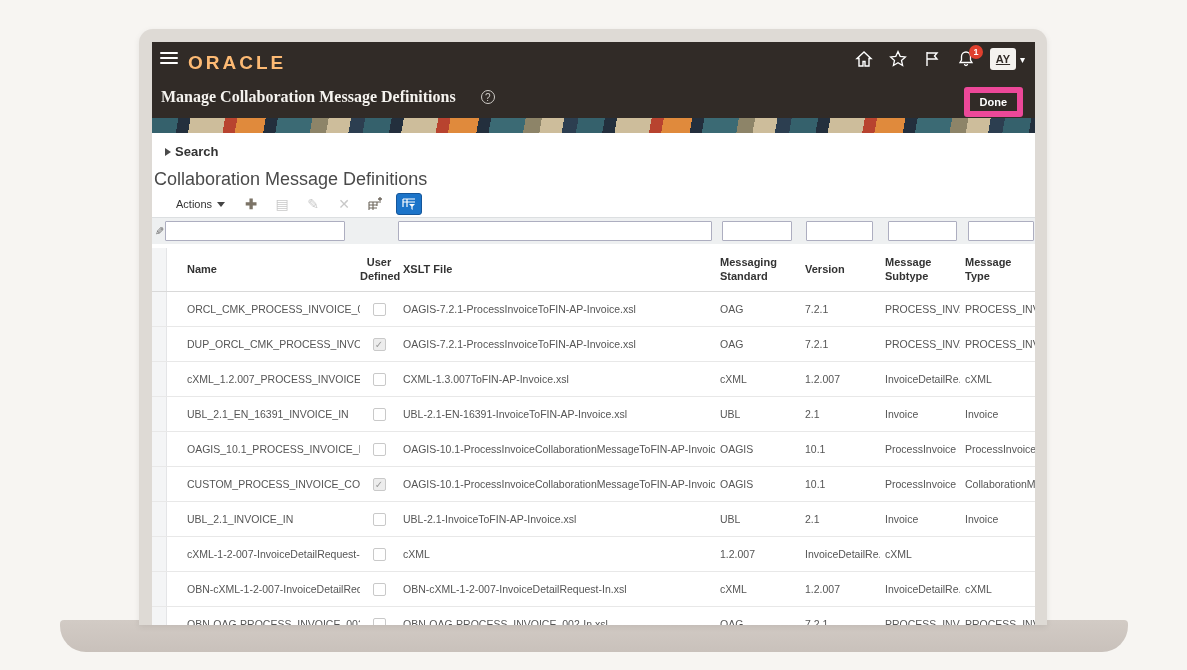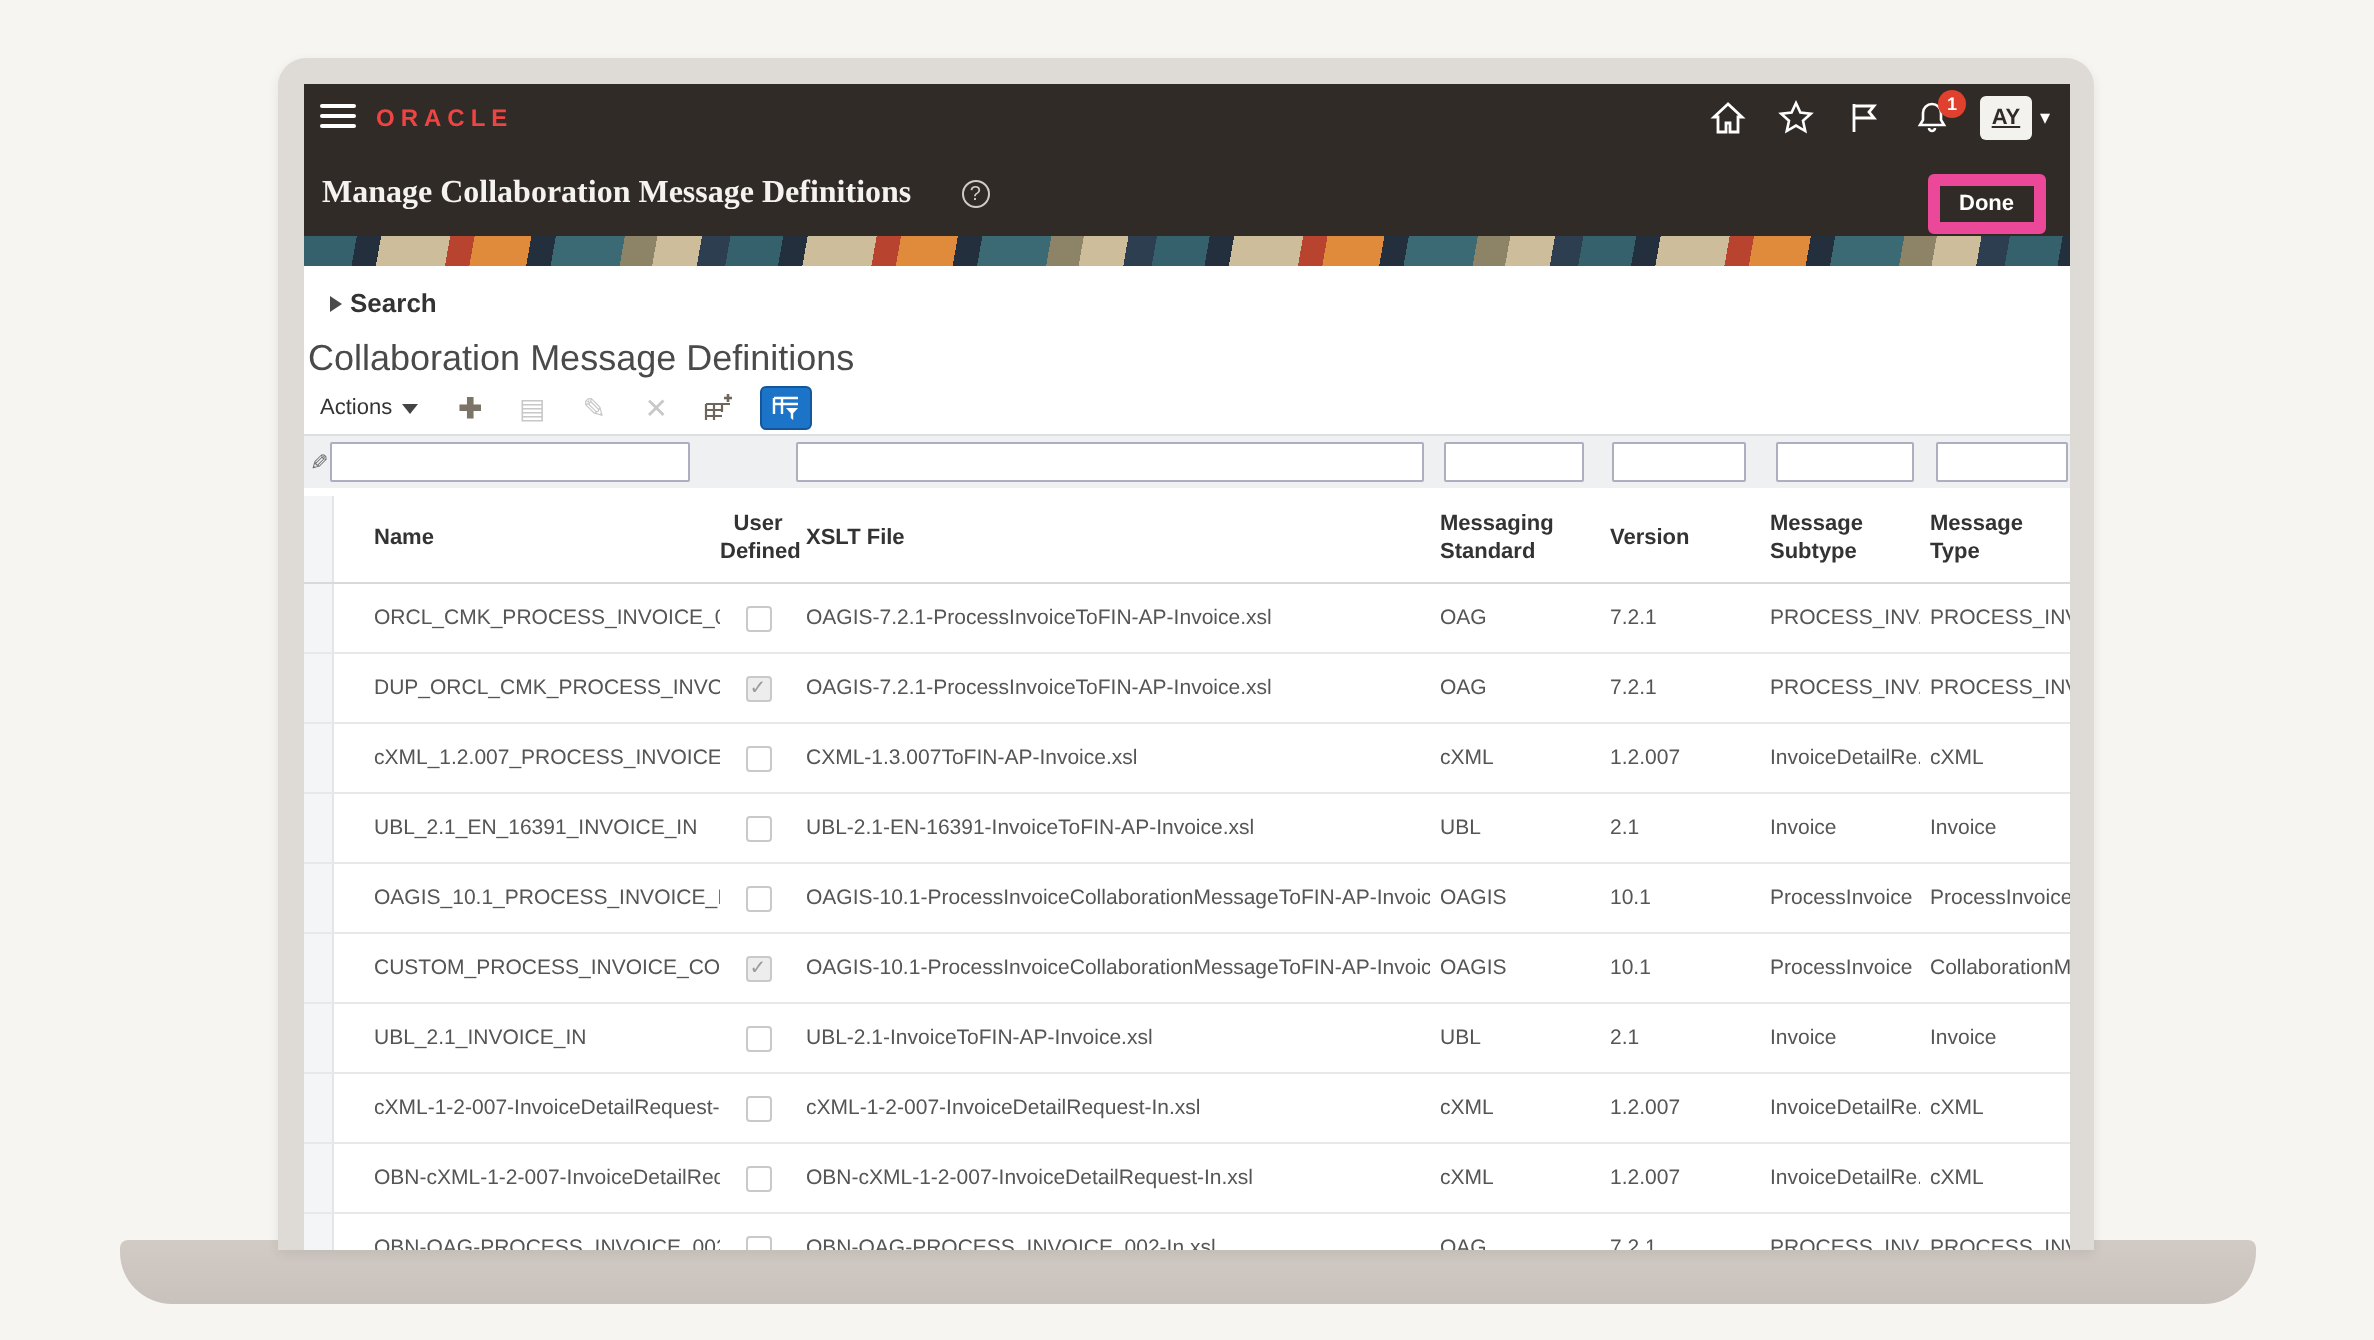--- a/index.html
+++ b/index.html
@@ -29,21 +29,21 @@
 
   
   .topbar {
     position:absolute; left:0; top:0; width:883px; height:36px;
     background:#312b27; color:#fff;
   }
   .hamburger { position:absolute; left:8px; top:10px; width:18px; height:14px; cursor:pointer; }
   .hamburger span { display:block; height:2px; background:#fff; margin-bottom:3px; border-radius:1px; }
   .brand {
     position:absolute; left:36px; top:10px;
-    font-size:12px; font-weight:700; letter-spacing:3px; color:#ef4444;
+    font-size:19px; font-weight:700; letter-spacing:3px; color:#fdba74;
   }
   .top-icons { position:absolute; right:10px; top:6px; display:flex; align-items:center; gap:14px; }
   .tico { width:20px; height:20px; position:relative; cursor:pointer; }
   .tico svg { width:20px; height:20px; display:block; }
   .badge {
     position:absolute; top:-4px; right:-7px; min-width:14px; height:14px;
     background:#e0402e; color:#fff; border-radius:50%;
     font-size:9px; line-height:14px; text-align:center; font-weight:700;
   }
   .avatar-wrap { display:flex; align-items:center; gap:4px; cursor:pointer; }
@@ -90,21 +90,21 @@
 
   
   .content { position:absolute; left:0; top:91px; width:883px; height:492px; background:#fff; }
 
   .search-row { position:absolute; left:13px; top:11px; display:flex; align-items:center; gap:4px; cursor:pointer; }
   .disclosure { width:0; height:0; border-left:6px solid #4a4a4a; border-top:4px solid transparent; border-bottom:4px solid transparent; }
   .search-label { font-size:13px; font-weight:700; color:#333; }
 
   .section-title { position:absolute; left:2px; top:36px; font-size:18px; color:#4a4a4a; }
 
-  .toolbar { position:absolute; left:0; top:58px; width:883px; height:26px; display:flex; align-items:center; }
+  .toolbar { position:absolute; left:16px; top:58px; width:883px; height:26px; display:flex; align-items:center; }
   .actions-menu { margin-left:8px; display:flex; align-items:center; gap:5px; cursor:pointer; }
   .actions-label { font-size:11px; color:#333; }
   .actions-caret { width:0; height:0; border-top:5px solid #444; border-left:4px solid transparent; border-right:4px solid transparent; }
   .tb-icon { width:16px; height:16px; margin-left:15px; font-size:14px; line-height:16px; text-align:center; cursor:pointer; }
   .tb-icon.first { margin-left:18px; }
   .tb-icon.enabled { color:#7c7467; font-weight:700; }
   .tb-icon.disabled { color:#c8c8c8; cursor:default; }
   .tb-icon svg { width:16px; height:16px; display:block; }
   .qbe-btn {
     width:26px; height:22px; margin-left:13px; background:#1c74c9; border:1px solid #15569a;
@@ -357,21 +357,20 @@
     <div class="cell">Invoice</div>
     <div class="cell">Invoice</div>
   </div>
 
   <div class="grid-row">
     <div class="selcell"></div>
     <div class="cell c-name">cXML-1-2-007-InvoiceDetailRequest-In</div>
     <div class="ud-wrap">
               <span class="checkbox">✓</span>
             </div>
-    <div class="cell">cXML-1-2-007-InvoiceDetailRequest-In.xsl</div>
     <div class="cell">cXML</div>
     <div class="cell">1.2.007</div>
     <div class="cell">InvoiceDetailRe...</div>
     <div class="cell">cXML</div>
   </div>
 
   <div class="grid-row">
     <div class="selcell"></div>
     <div class="cell c-name">OBN-cXML-1-2-007-InvoiceDetailReques...</div>
     <div class="ud-wrap">

